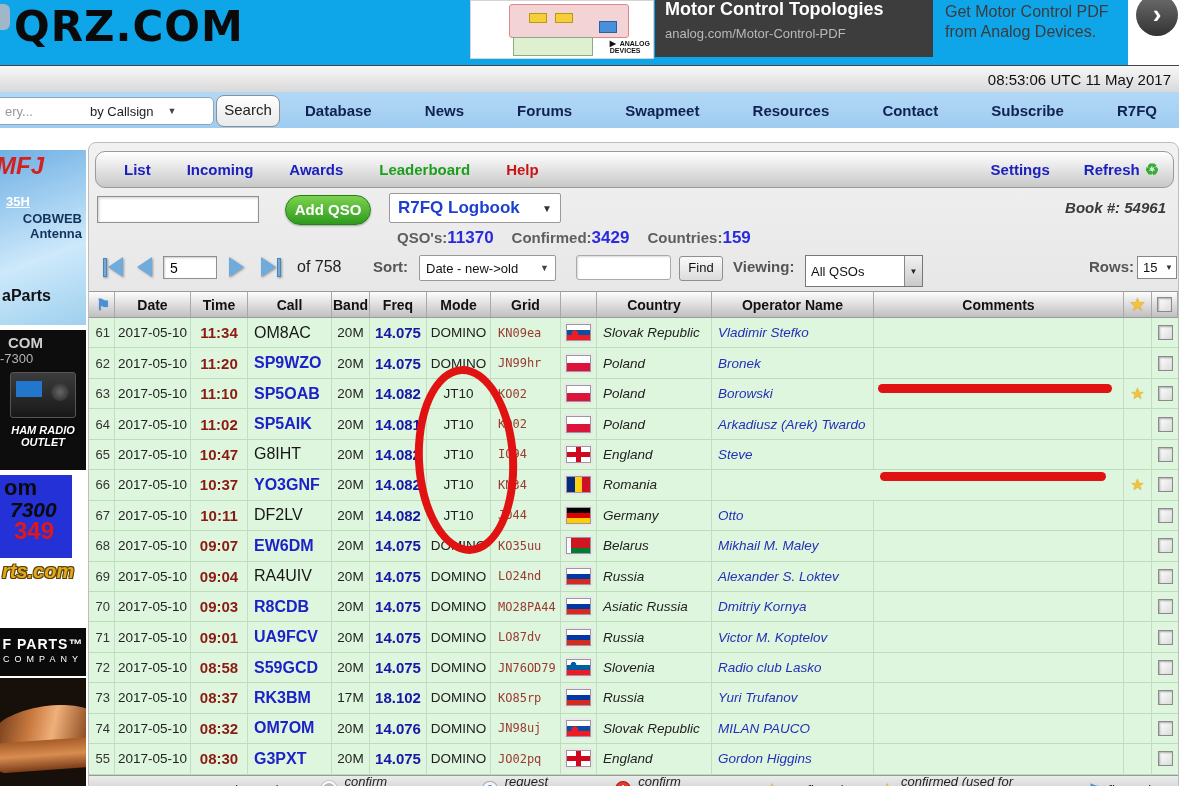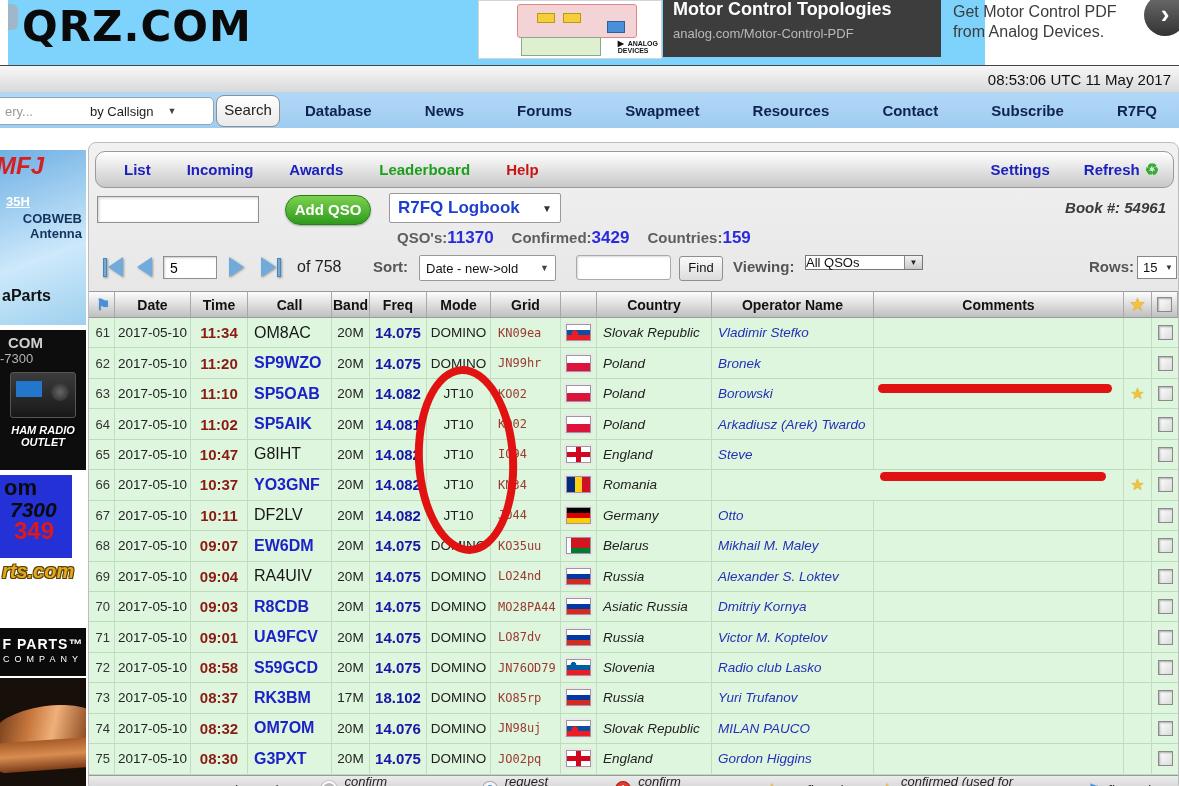--- a/index.html
+++ b/index.html
@@ -1,21 +1,21 @@
 <!DOCTYPE html>
 <html><head>
 <meta charset="utf-8">
 <style>
   html,body{margin:0;padding:0;background:#fff;}
   .page{position:relative;width:1179px;height:786px;overflow:hidden;
         font-family:"Liberation Sans",sans-serif;background:#fff;}
   .abs{position:absolute;}
 
   
-  .top-header{left:0;top:0;width:977px;height:65px;background:#7dd3fc;margin-left:8px;}
+  .top-header{left:0;top:0;width:1128px;height:65px;background:#0ea5e9;}
   .logo{left:14px;top:2px;font-size:42px;font-weight:bold;color:#0a0a0a;
         letter-spacing:1px;font-family:"DejaVu Sans",sans-serif;}
   .logo-frag{left:0;top:4px;width:10px;height:26px;background:#9fb7c9;border-radius:0 6px 6px 0;}
   .ad-thumb{left:470px;top:0;width:182px;height:57px;background:#fff;border:1px solid #d5d5d5;}
   .ad-thumb .pink{position:absolute;left:38px;top:3px;width:118px;height:32px;background:#f3d3d6;border:1px solid #d88;border-radius:3px;}
   .ad-thumb .ybox{position:absolute;width:16px;height:8px;background:#f5cf3a;border:1px solid #b89a10;}
   .ad-thumb .bbox{position:absolute;left:128px;top:20px;width:16px;height:10px;background:#4a90d9;border:1px solid #26649f;}
   .ad-thumb .gbox{position:absolute;left:42px;top:36px;width:78px;height:17px;background:#dff0d0;border:1px solid #8a8;}
   .ad-thumb .adi{position:absolute;right:3px;bottom:4px;font-size:7px;font-weight:bold;color:#111;line-height:7px;}
   .ad-thumb .adi:before{content:"▶";color:#111;font-size:8px;margin-right:2px;}
@@ -115,22 +115,22 @@
   .pg-of{position:absolute;left:208px;top:3px;font-size:16px;color:#222;}
   .sort-label{position:absolute;left:284px;top:3px;font-size:15px;font-weight:bold;color:#555;}
   .sort-select{position:absolute;left:330px;top:0;width:137px;height:26px;background:#fff;border:1px solid #999;border-radius:2px;
                display:flex;align-items:center;padding:0 6px;box-sizing:border-box;font-size:13px;color:#111;}
   .sort-select .arr{margin-left:auto;font-size:9px;color:#444;}
   .find-input{position:absolute;left:487px;top:0;width:95px;height:25px;background:#fff;border:1px solid #aaa;
               border-radius:3px;box-shadow:inset 1px 1px 2px rgba(0,0,0,.15);box-sizing:border-box;}
   .find-btn{position:absolute;left:590px;top:1px;width:42px;height:23px;background:linear-gradient(#fafafa,#dcdcdc);
             border:1px solid #8f8f8f;border-radius:3px;font-size:13px;color:#111;text-align:center;line-height:21px;}
   .view-label{position:absolute;left:644px;top:3px;font-size:15px;font-weight:bold;color:#555;}
-  .view-select{position:absolute;left:716px;top:0;width:118px;height:15px;background:#fff;border:1px solid #777;
-               display:flex;align-items:center;font-size:13px;color:#111;box-sizing:border-box;}
+  .view-select{position:absolute;left:716px;top:0;width:118px;height:32px;background:#fff;border:1px solid #777;
+               display:flex;align-items:center;font-size:13px;color:#111;box-sizing:border-box;padding-left:5px;}
   .view-btn{margin-left:auto;width:17px;height:100%;background:linear-gradient(#f2f2f2,#c9c9c9);border-left:1px solid #888;
             font-size:8px;color:#222;display:flex;align-items:center;justify-content:center;}
   .rows-label{position:absolute;left:1000px;top:3px;font-size:15px;font-weight:bold;color:#555;}
   .rows-select{position:absolute;left:1048px;top:1px;width:40px;height:23px;background:#fff;border:1px solid #888;
                display:flex;align-items:center;font-size:13px;color:#111;box-sizing:border-box;padding-left:5px;}
   .rows-select .arr{margin-left:auto;font-size:8px;color:#333;padding-right:3px;}
 
   
   .tablewrap{position:absolute;left:0;top:148px;width:1089px;border-top:1px solid #999;}
   .thead{display:flex;height:25px;background:linear-gradient(#fdfdfd,#bfbfbf);border-bottom:1px solid #9a9a9a;align-items:center;}
@@ -649,21 +649,21 @@
             </div>
             <div class="tc c-country">Slovak Republic</div>
             <div class="tc c-op op-link">MILAN PAUCO</div>
             <div class="tc c-com"></div>
             <div class="tc c-star"></div>
             <div class="tc c-chk">
               <span class="checkbox"></span>
             </div>
           </div>
           <div class="trow">
-            <div class="tc c-num">75</div>
+            <div class="tc c-num">55</div>
             <div class="tc c-date">2017-05-10</div>
             <div class="tc c-time">08:30</div>
             <div class="tc c-call call-link">G3PXT</div>
             <div class="tc c-band">20M</div>
             <div class="tc c-freq">14.075</div>
             <div class="tc c-mode">DOMINO</div>
             <div class="tc c-grid">JO02pq</div>
             <div class="tc c-flag">
               <span class="flag f-en"></span>
             </div>

